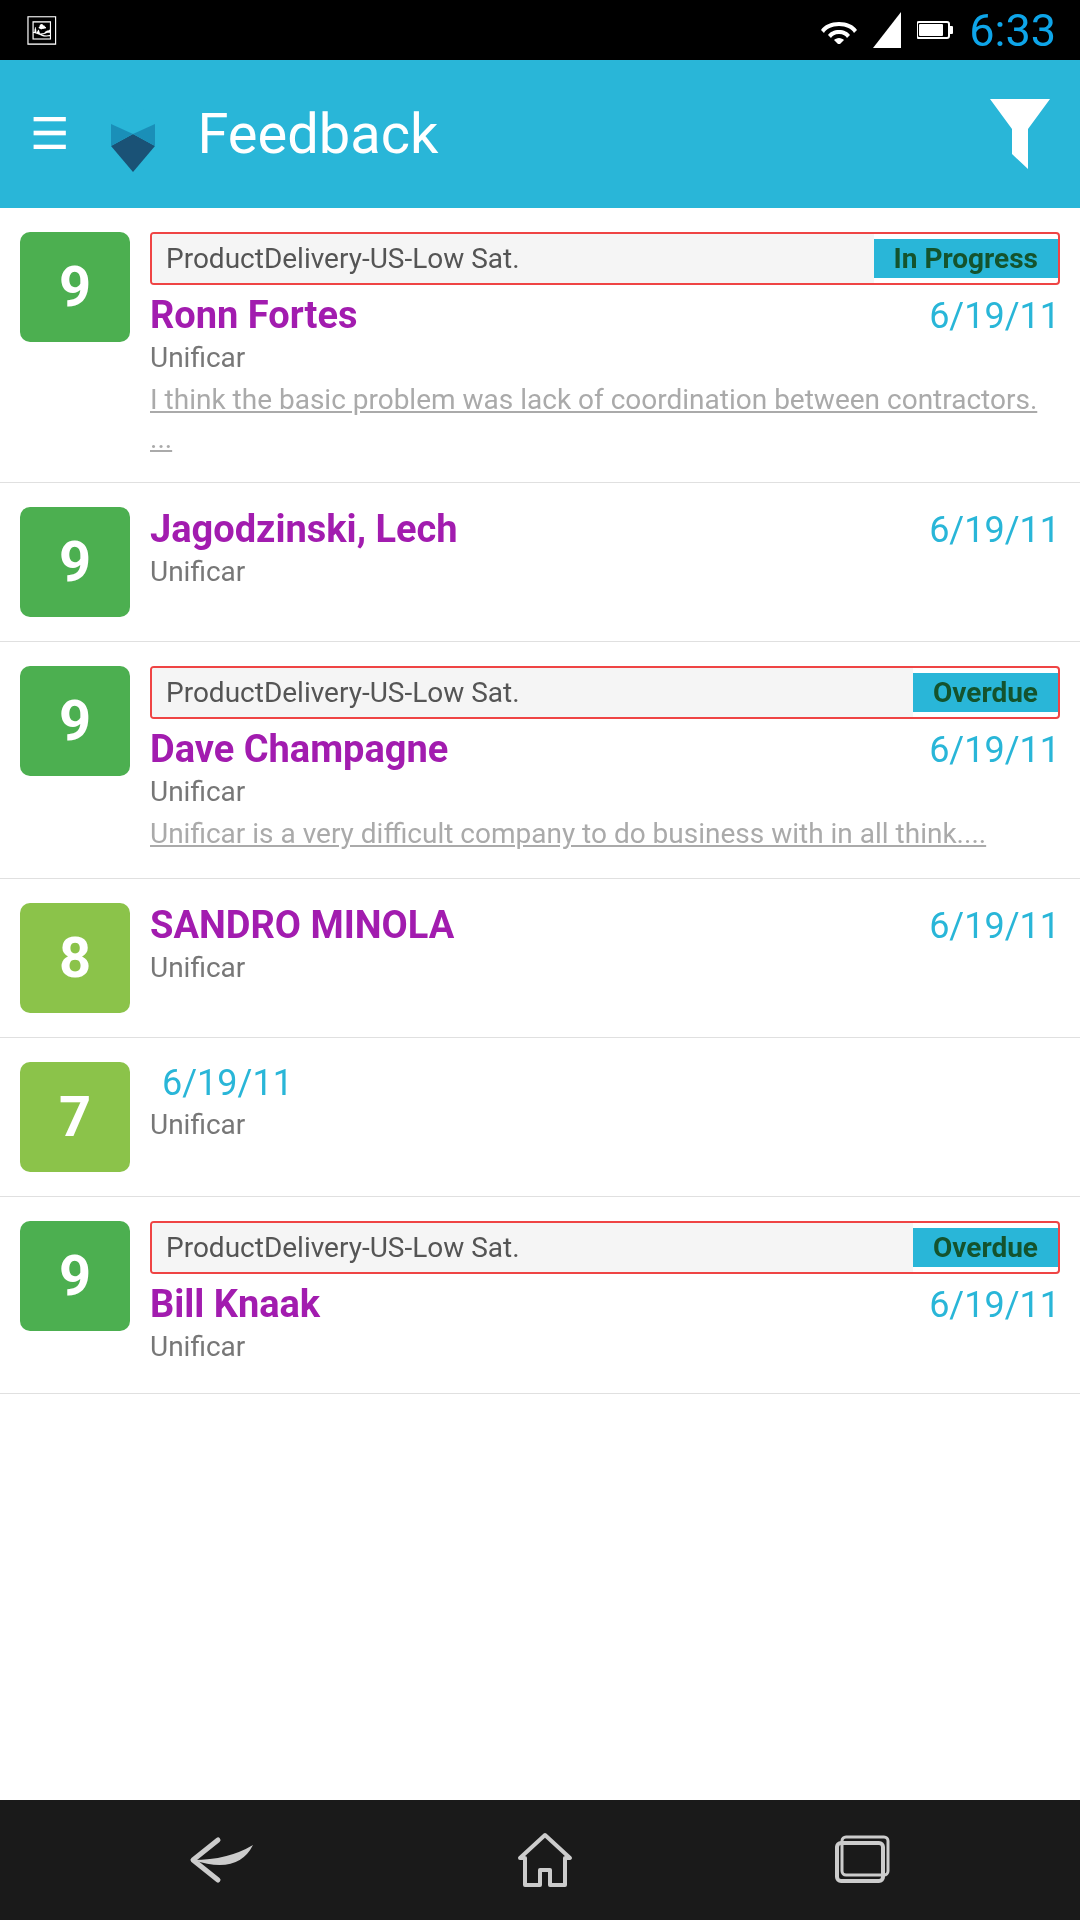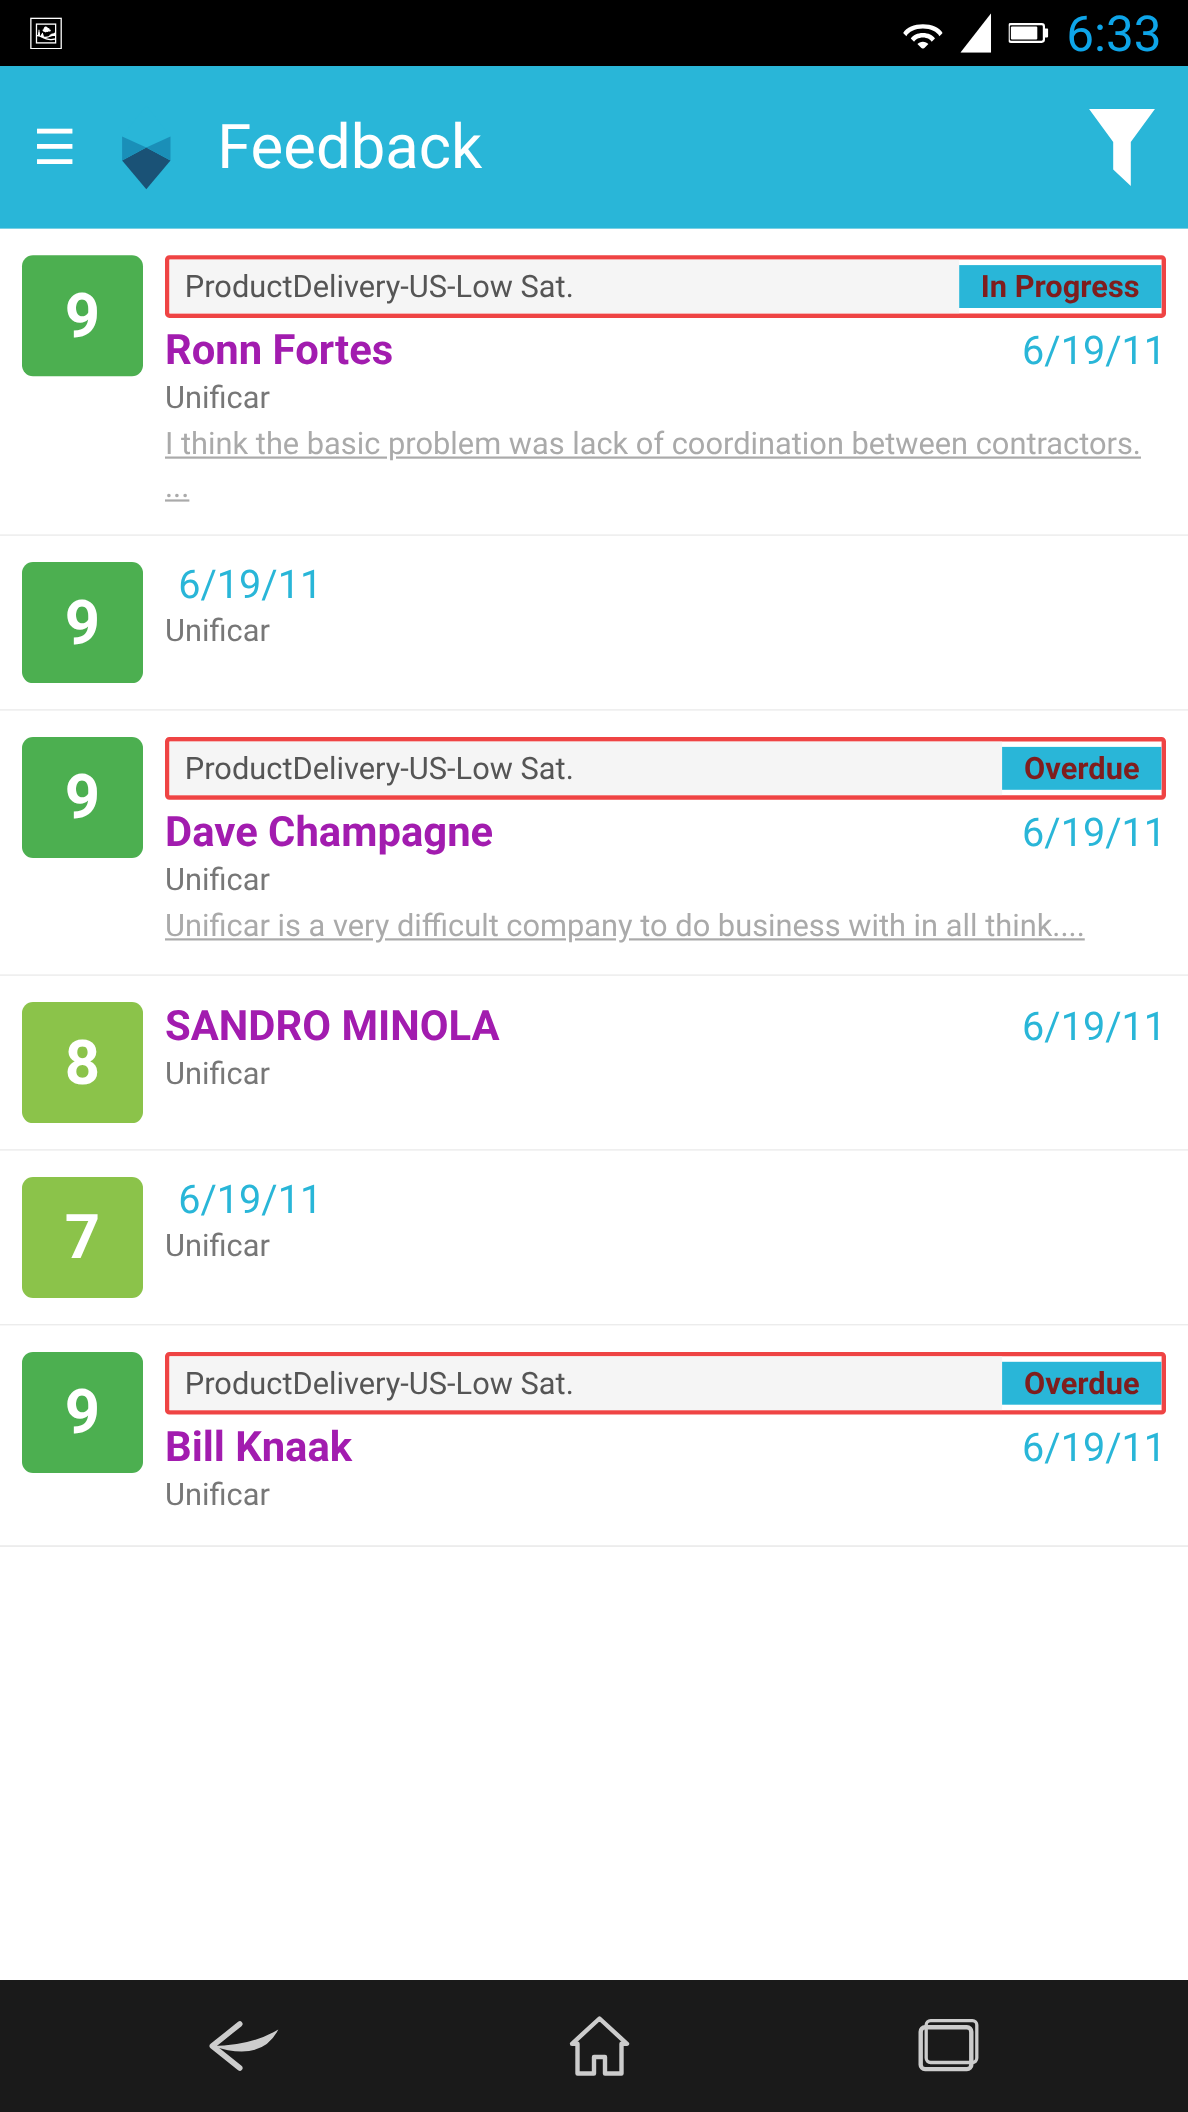--- a/index.html
+++ b/index.html
@@ -103,39 +103,39 @@
     .item-content {
       flex: 1;
       min-width: 0;
     }
 
     
     .survey-row {
       display: flex;
       align-items: center;
       margin-bottom: 8px;
-      border: 4px solid #ef4444;
+      border: 2px solid #ef4444;
       border-radius: 4px;
       overflow: hidden;
     }
     .survey-name {
       flex: 1;
       font-size: 28px;
       color: #555;
       padding: 8px 14px;
       background: #f5f5f5;
       white-space: nowrap;
       overflow: hidden;
       text-overflow: ellipsis;
     }
     .survey-status {
       padding: 3px 20px;
       font-size: 28px;
       font-weight: bold;
-      color: #7f1d1d;
+      color: #14532d;
     }
     .status-inprogress { background: #29b6d8; }
     .status-overdue { background: #29b6d8; }
 
     
     .name-row {
       display: flex;
       justify-content: space-between;
       align-items: baseline;
       margin-bottom: 4px;
@@ -238,20 +238,21 @@
           <span class="item-date">6/19/11</span>
         </div>
         <div class="company-name">Unificar</div>
         <div class="feedback-text">I think the basic problem was lack of coordination between contractors. ...</div>
       </div>
     </div>
     <div class="feedback-item">
       <div class="score-badge score-9">9</div>
       <div class="item-content">
         <div class="name-row">
+          <span class="person-name">Jagodzinski, Lech</span>
           <span class="item-date">6/19/11</span>
         </div>
         <div class="company-name">Unificar</div>
       </div>
     </div>
     <div class="feedback-item">
       <div class="score-badge score-9">9</div>
       <div class="item-content">
         <div class="survey-row">
           <span class="survey-name">ProductDelivery-US-Low Sat.</span>

